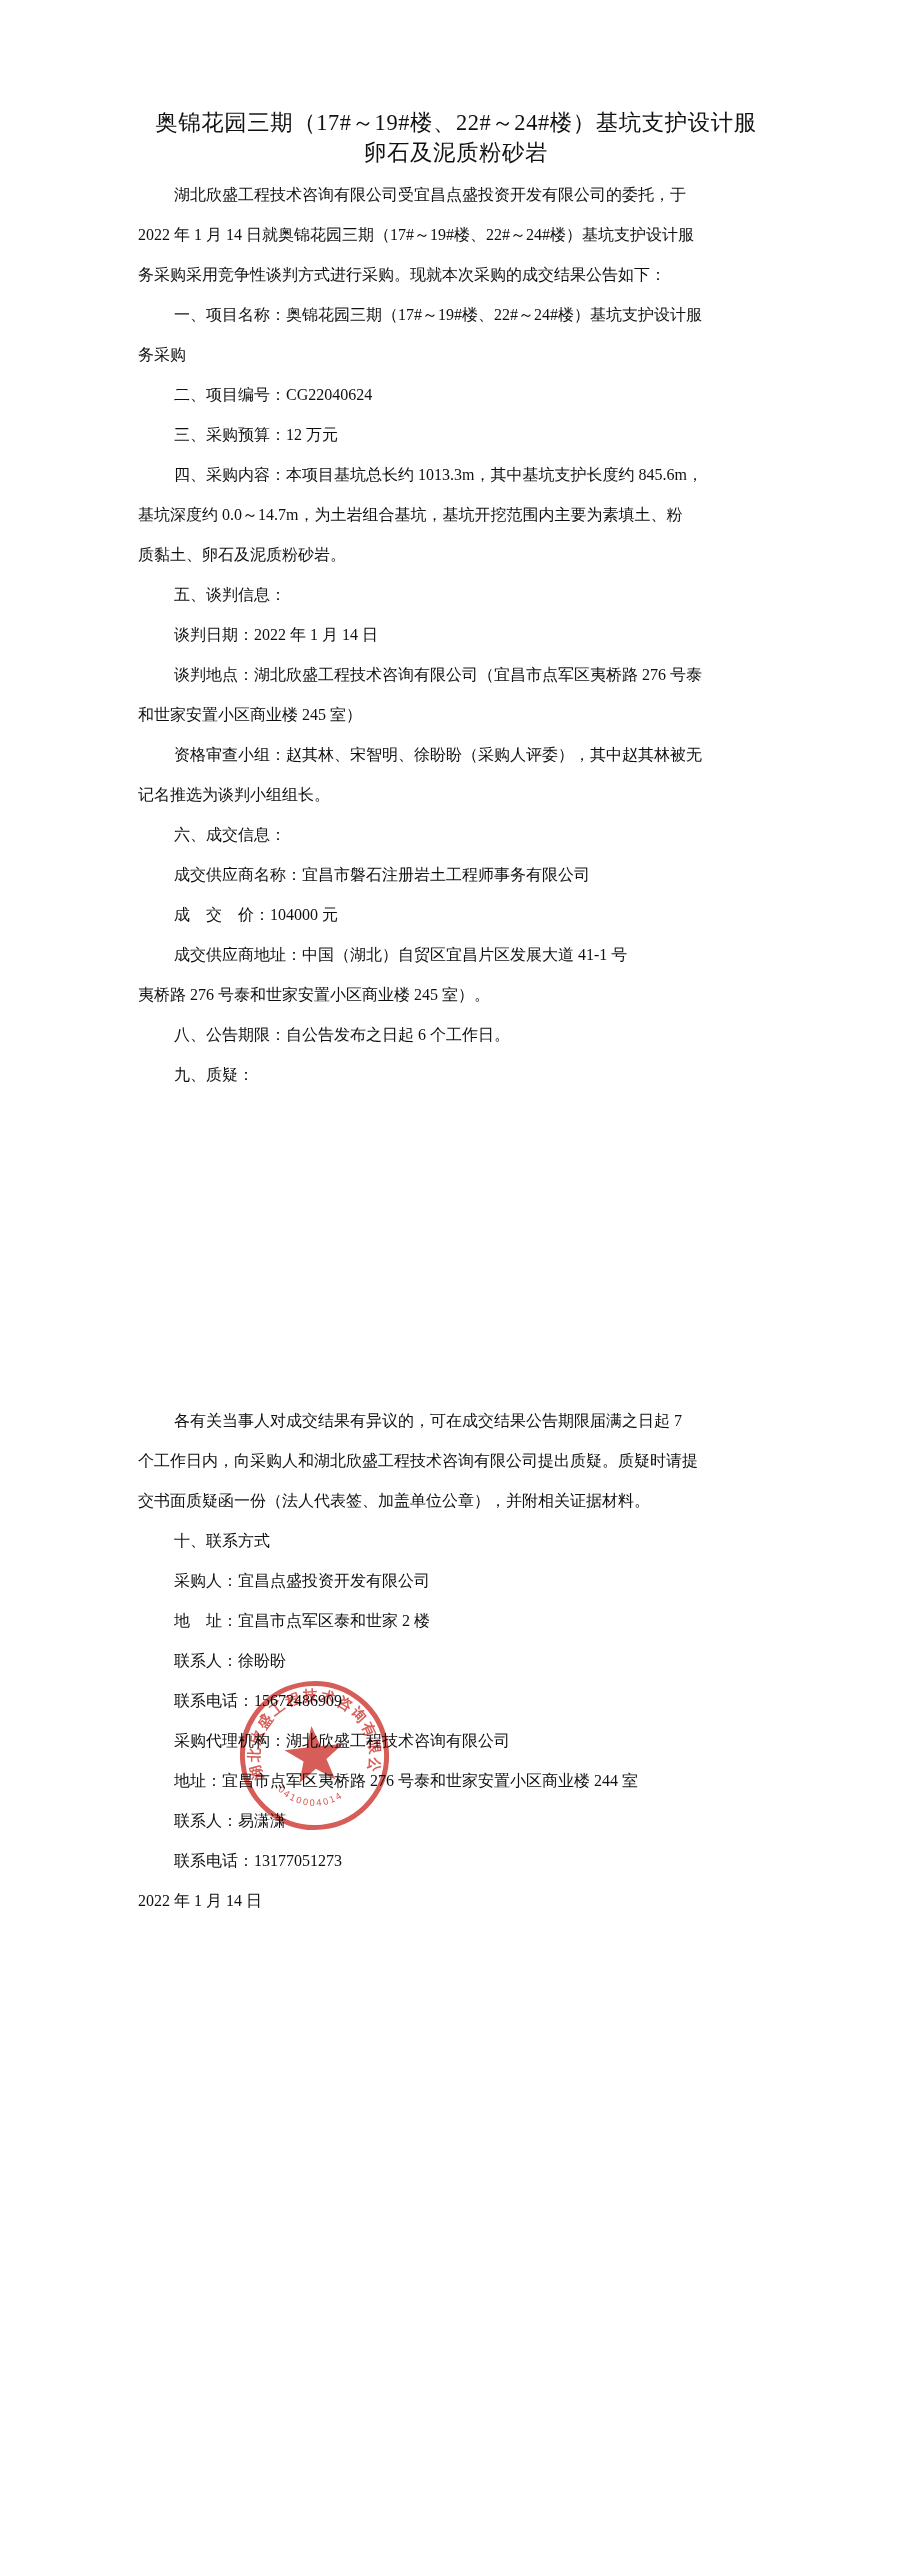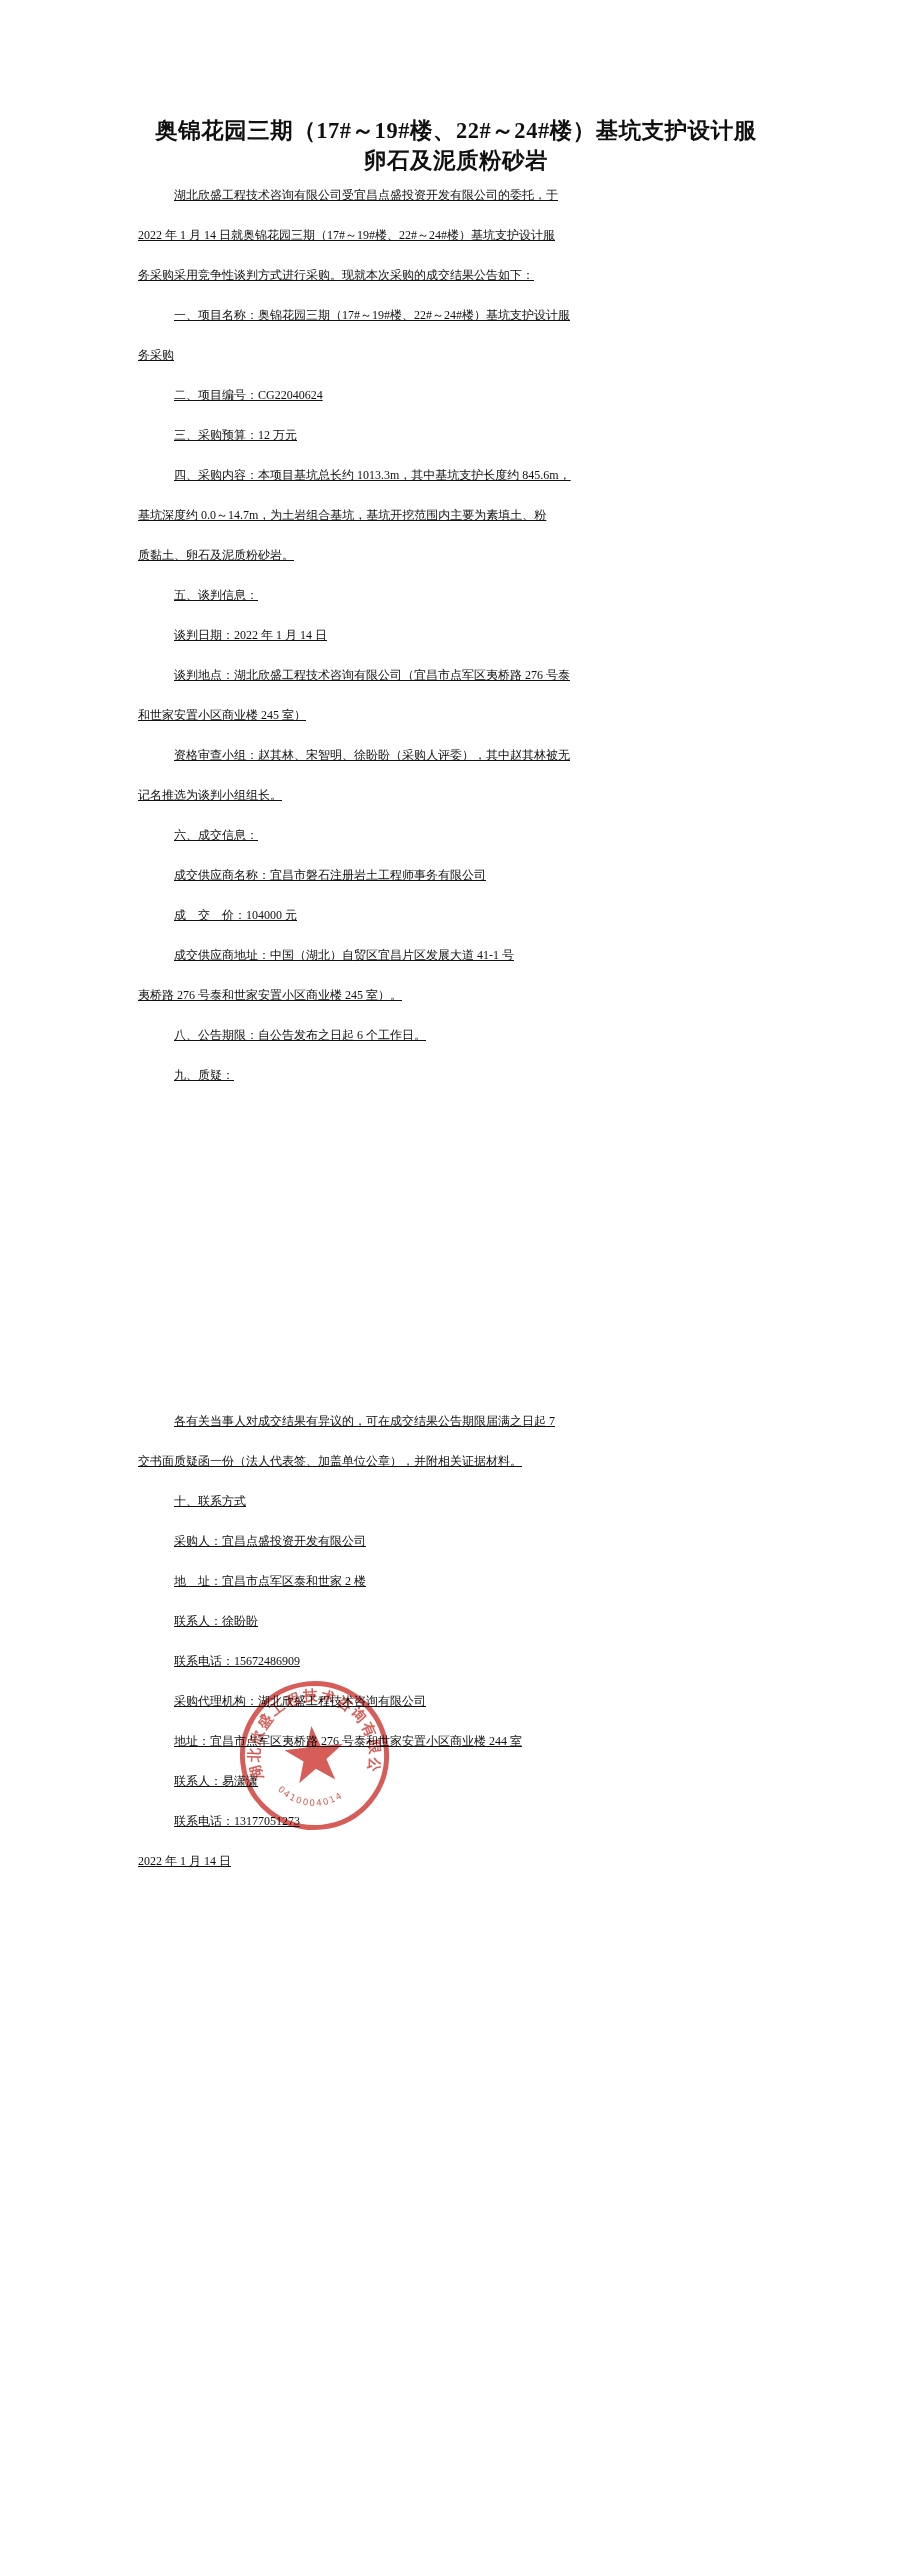--- a/index.html
+++ b/index.html
@@ -10,42 +10,41 @@
   body {
     position: relative;
     width: 910px;
     height: 2576px;
     font-family: "Liberation Serif", "DejaVu Serif", serif;
     color: #101010;
     overflow: hidden;
   }
   .title-block {
     position: absolute;
-    top: 116px;
+    top: 108px;
     left: 138px;
     width: 636px;
     text-align: center;
-    font-weight: 700;
+    font-weight: 400;
     font-size: 22.4px;
     line-height: 30px;
     letter-spacing: 0.6px;
   }
   .text-block {
     position: absolute;
     left: 138px;
     width: 636px;
   }
   #block1 { top: 175px; }
   #block2 { top: 1401px; }
   .line {
     height: 40px;
     line-height: 40px;
-    font-size: 12px;
+    font-size: 16px;
     white-space: pre;
-    text-decoration: underline;
   }
   .indent { text-indent: 36px; }
   .right { text-align: left; }
   .seal {
     position: absolute;
     left: 232px;
     top: 1673px;
     width: 165px;
     height: 165px;
     opacity: 0.85;
@@ -81,20 +80,21 @@
   <div class="line indent">成交供应商名称：宜昌市磐石注册岩土工程师事务有限公司</div>
   <div class="line indent">成　交　价：104000 元</div>
   <div class="line indent">成交供应商地址：中国（湖北）自贸区宜昌片区发展大道 41-1 号</div>
   <div class="line">夷桥路 276 号泰和世家安置小区商业楼 245 室）。</div>
   <div class="line indent">八、公告期限：自公告发布之日起 6 个工作日。</div>
   <div class="line indent">九、质疑：</div>
 </div>
 
 <div class="text-block" id="block2">
   <div class="line indent">各有关当事人对成交结果有异议的，可在成交结果公告期限届满之日起 7</div>
+  <div class="line">个工作日内，向采购人和湖北欣盛工程技术咨询有限公司提出质疑。质疑时请提</div>
   <div class="line">交书面质疑函一份（法人代表签、加盖单位公章），并附相关证据材料。</div>
   <div class="line indent">十、联系方式</div>
   <div class="line indent">采购人：宜昌点盛投资开发有限公司</div>
   <div class="line indent">地　址：宜昌市点军区泰和世家 2 楼</div>
   <div class="line indent">联系人：徐盼盼</div>
   <div class="line indent">联系电话：15672486909</div>
   <div class="line indent">采购代理机构：湖北欣盛工程技术咨询有限公司</div>
   <div class="line indent">地址：宜昌市点军区夷桥路 276 号泰和世家安置小区商业楼 244 室</div>
   <div class="line indent">联系人：易潇潇</div>
   <div class="line indent">联系电话：13177051273</div>

